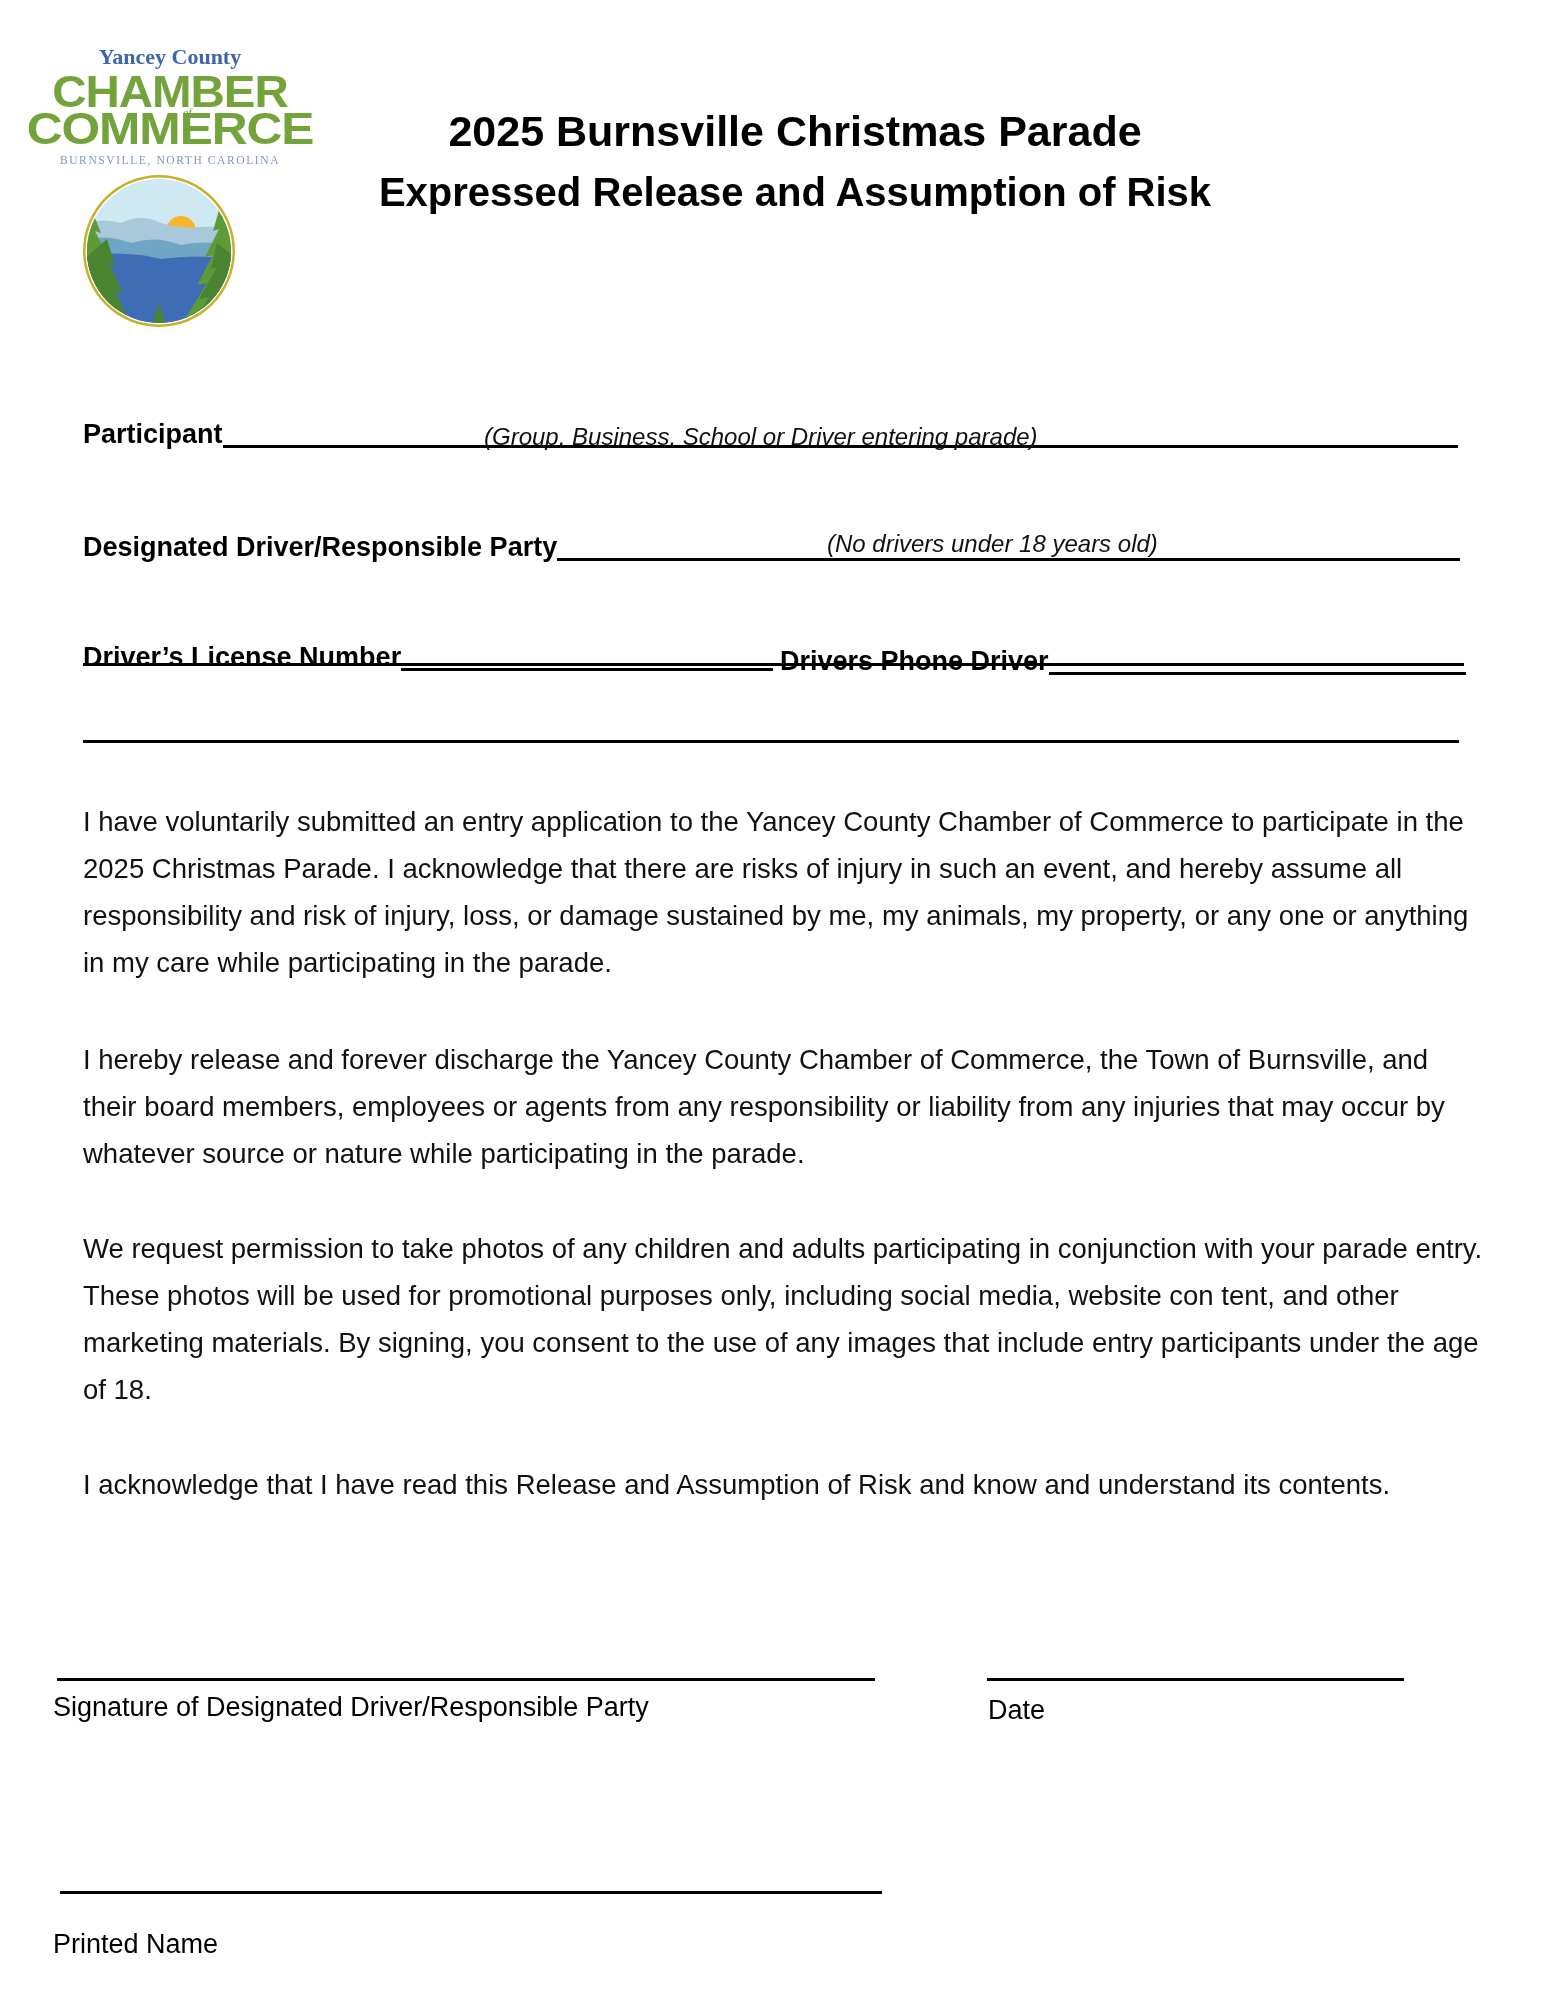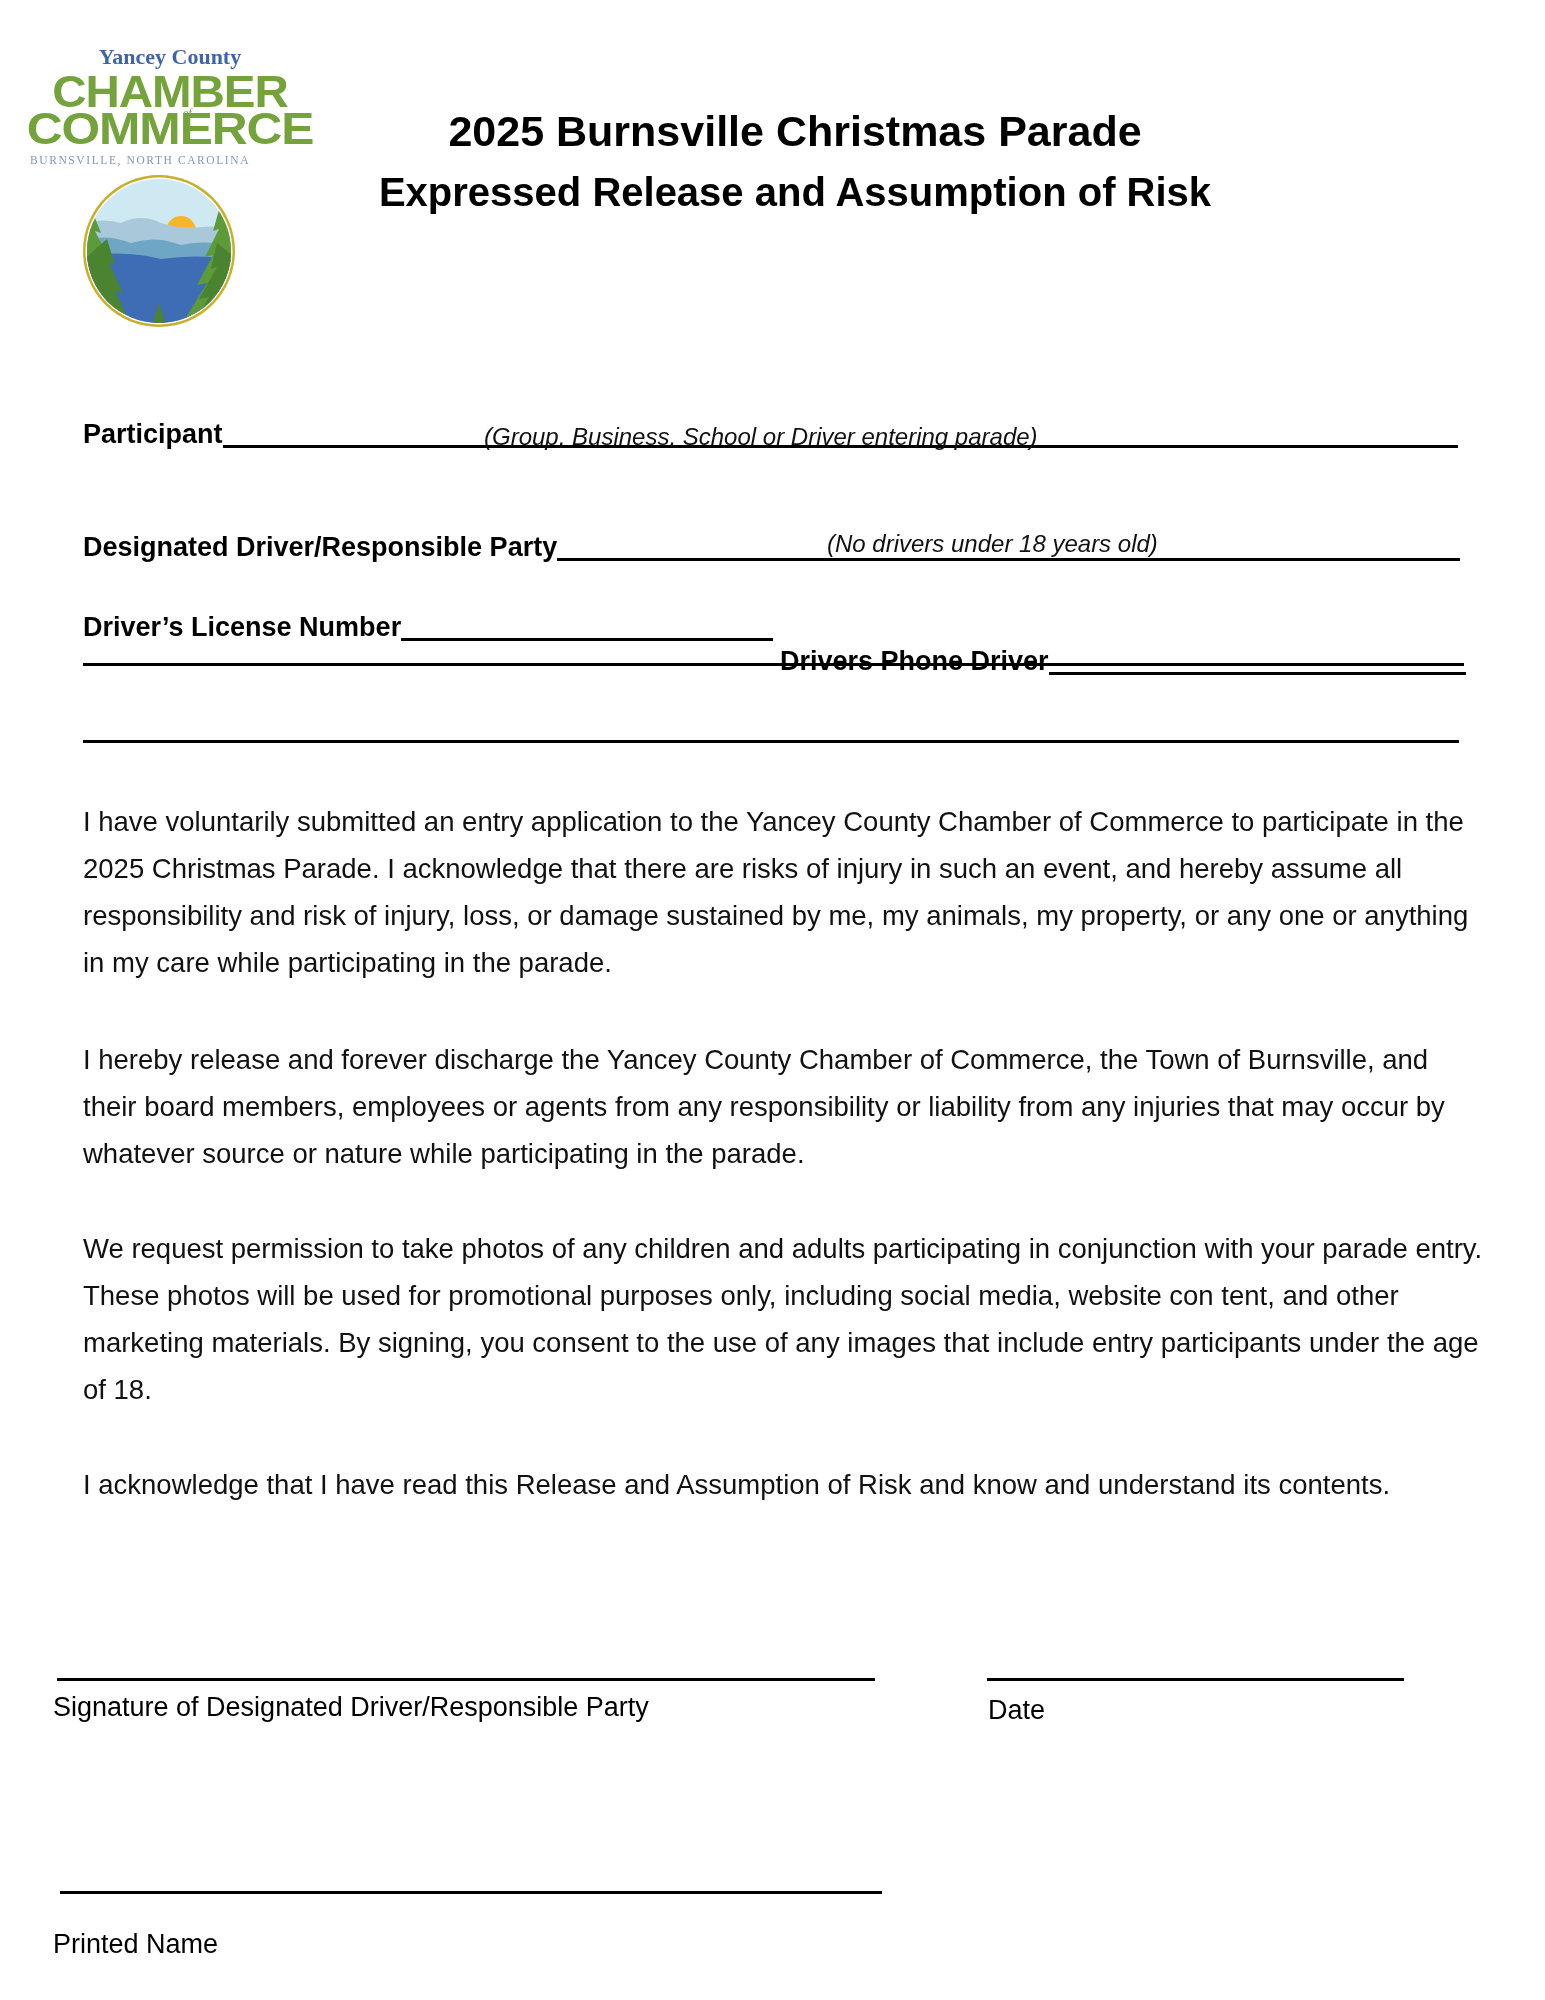--- a/index.html
+++ b/index.html
@@ -11,21 +11,21 @@
   .logo-county { position: absolute; left: 0; width: 280px; top: 4px; text-align: center;
                  font-family: "Liberation Serif", "DejaVu Serif", serif; font-weight: bold;
                  font-size: 22px; color: #3f64a8; letter-spacing: 0px; }
   .logo-chamber, .logo-commerce { position: absolute; left: 0; width: 280px; text-align: center;
                  font-family: "Liberation Sans", sans-serif; font-weight: bold; color: #74a33c;
                  line-height: 1; letter-spacing: -1px; }
   .logo-chamber { top: 30px; font-size: 44px; transform: scaleX(1.08); }
   .logo-commerce { top: 67px; font-size: 44px; transform: scaleX(1.13); }
   .logo-of { position: absolute; left: 153px; top: 66px; font-family: "Liberation Serif", serif;
              font-style: italic; font-size: 11px; color: #74a33c; }
-  .logo-location { position: absolute; left: 0; width: 280px; top: 114px; 
+  .logo-location { position: absolute; left: 0; width: 280px; top: 114px; text-align: center;
                    font-family: "Liberation Serif", "DejaVu Serif", serif; font-size: 11.5px;
                    letter-spacing: 1.6px; color: #7f95c4; }
   .logo-emblem { position: absolute; left: 51px; top: 133px; width: 156px; height: 156px; }
 
   
   .title { position: absolute; left: 0; width: 1590px; text-align: center; font-weight: bold;
            color: #000; font-family: "Liberation Sans", "DejaVu Sans", sans-serif; white-space: nowrap; }
   .title-1 { top: 107px; font-size: 43px; }
   .title-2 { top: 170px; font-size: 40px; }
 
@@ -85,21 +85,21 @@
   <span class="field-line" style="flex:1;"></span>
 </div>
 <div class="caption" style="left:484px; top:423px;">(Group, Business, School or Driver entering parade)</div>
 
 <div class="field" style="left:83px; top:494px; width:1377px;">
   <span class="field-label">Designated Driver/Responsible Party</span>
   <span class="field-line" style="flex:1;"></span>
 </div>
 <div class="caption" style="left:827px; top:530px;">(No drivers under 18 years old)</div>
 
-<div class="field" style="left:83px; top:574px; width:690px;">
+<div class="field" style="left:83px; top:604px; width:690px;">
   <span class="field-label">Driver’s License Number</span>
   <span class="field-line" style="flex:1;"></span>
 </div>
 <div class="field" style="left:780px; top:608px; width:686px;">
   <span class="field-label">Drivers Phone Driver</span>
   <span class="field-line" style="flex:1;"></span>
 </div>
 
 <div class="field" style="left:83px; top:663px; width:1381px;">
   <span class="field-line" style="flex:1;"></span>

